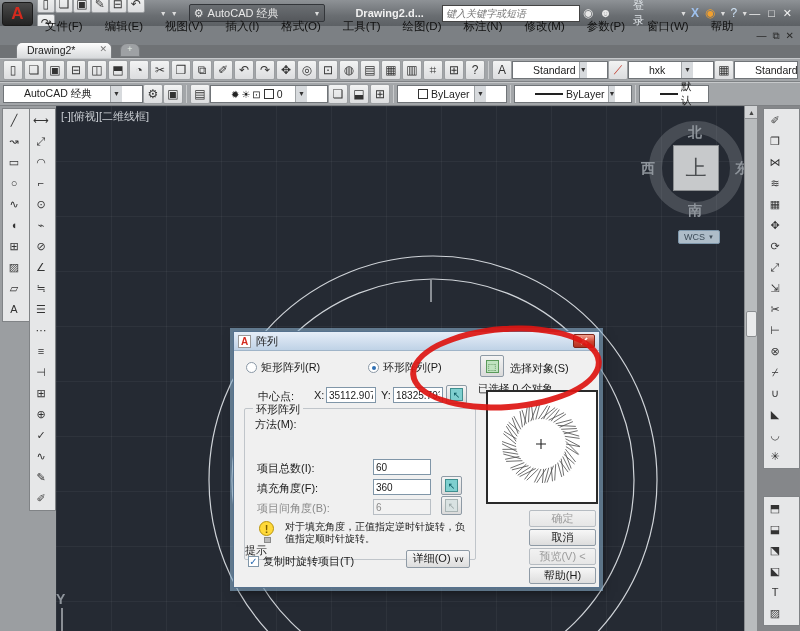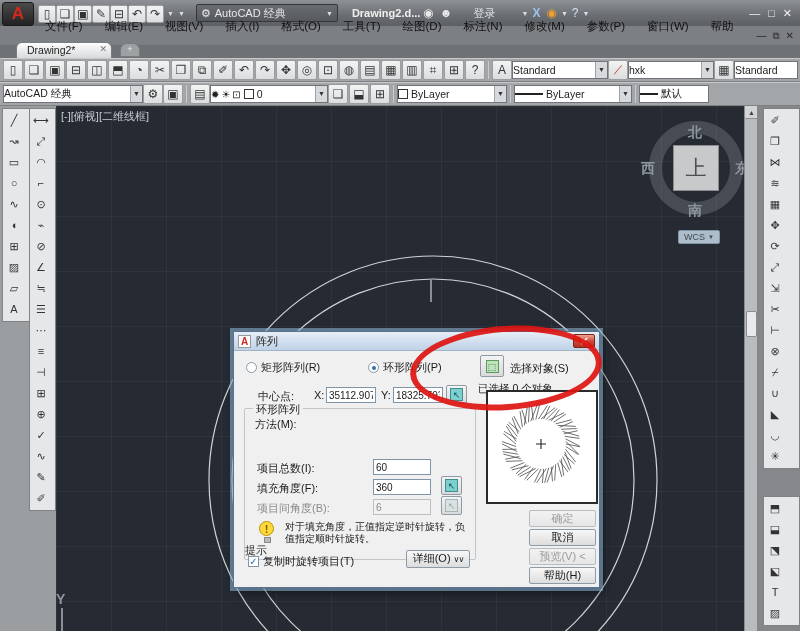--- a/index.html
+++ b/index.html
@@ -12,21 +12,21 @@
   .applogo { width:32px; height:24px; margin:1px 4px 0 2px; background:linear-gradient(#4a4a4a,#222);
     border:1px solid #1a1a1a; border-radius:3px; color:#d42a1e; font-weight:bold; font-size:17px;
     text-align:center; line-height:22px; }
   .qat { display:flex; align-items:center; gap:2px; }
   .qat .ic { width:18px; height:18px; font-size:12px; line-height:17px; }
   .caret { color:#ddd; font-size:7px; margin:0 1px; }
   .workspace-sel { margin-left:10px; width:142px; height:18px; background:linear-gradient(#6a6e72,#55585c);
     border:1px solid #33363a; border-radius:2px; color:#e8e8e8; font-size:11px; display:flex;
     align-items:center; padding:0 4px; gap:4px; }
   .workspace-sel .arrow { margin-left:auto; font-size:7px; color:#ddd; }
-  .doctitle { color:#f0f0f0; font-size:11px; margin-left:14px; font-weight:bold; }
+  .doctitle { color:#f0f0f0; font-size:11px; margin-left:30px; font-weight:bold; }
   .search { margin-left:18px; width:138px; height:17px; background:#fff; border:1px solid #444;
     font-size:10px; font-style:italic; color:#8a8a8a; padding:0 3px; }
   .tb-ic { color:#e8e8e8; font-size:12px; margin:0 3px; }
   .signin { color:#dfe4e8; font-size:11px; margin-left:18px; }
   .winbtns { margin-left:auto; display:flex; gap:8px; padding-right:8px; color:#f2f2f2; font-size:11px; }
 
   
   .menubar { position:absolute; left:0; top:26px; width:800px; height:19px; background:#7c8084;
     display:flex; align-items:center; padding-left:34px; }
   .menubar .mi { font-size:11.5px; color:#111; padding:0 11px; line-height:19px; }
@@ -44,21 +44,21 @@
   
   .tbrow { position:absolute; left:0; width:800px; background:#a3a6a9; display:flex; align-items:center;
     border-top:1px solid #c6c8ca; border-bottom:1px solid #7e8184; }
   .tbrow1 { top:58px; height:24px; }
   .tbrow2 { top:82px; height:24px; }
   .ic { display:inline-block; width:20px; height:20px; background:linear-gradient(#f2f3f3,#dcdddf);
     border:1px solid #9b9ea1; border-radius:2px; font-size:12px; line-height:18px; text-align:center;
     color:#333; flex:none; }
   .tb-sep { width:1px; height:18px; background:#7e8184; margin:0 3px; border-right:1px solid #c9cbcd; flex:none; }
   .dropfield { height:18px; background:#fff; border:1px solid #707478; font-size:10.5px; color:#222;
-    display:flex; align-items:center; padding:0 0; gap:3px; flex:none; }
+    display:flex; align-items:center; padding:0 20px; gap:3px; flex:none; }
   .dropfield .arrow { margin-left:auto; width:12px; text-align:center; background:#d7dadd; font-size:7px;
     color:#333; border-left:1px solid #9fa3a6; align-self:stretch; line-height:16px; }
   .chip { width:10px; height:10px; border:1px solid #333; background:#fff; flex:none; }
   .lw-line { width:28px; height:2px; background:#222; flex:none; }
 
   
   .leftdock { position:absolute; left:0; top:106px; width:56px; height:525px; background:#9b9ea1; }
   .vcol { position:absolute; top:2px; display:flex; flex-direction:column; gap:1px;
     background:#e6e7e8; border:1px solid #808386; padding:1px; }
   .vcol .ic { width:20px; height:20px; border:none; background:transparent; font-size:11px; }
@@ -154,20 +154,21 @@
       <span><span class="ic">▯</span><span class="ic">❏</span><span class="ic">▣</span><span class="ic">✎</span><span class="ic">⊟</span><span class="ic">↶</span><span class="ic">↷</span></span>
       <span class="caret">▼</span>
       <span class="caret">▼</span>
     </div>
     <div class="workspace-sel">
       <span>⚙</span>
       <span>AutoCAD 经典</span>
       <span class="arrow">▼</span>
     </div>
     <span class="doctitle">Drawing2.d...</span>
+    <input class="search" placeholder="键入关键字或短语" style="">
     <span class="tb-ic">◉</span>
     <span class="tb-ic">☻</span>
     <span class="signin">登录</span>
     <span class="caret" style="margin-left:26px">▼</span>
     <span class="tb-ic" style="color:#9fc2ef;font-weight:bold">X</span>
     <span class="tb-ic" style="color:#f0a030">◉</span>
     <span class="caret">▼</span>
     <span class="tb-ic" style="color:#cfe2f5">?</span>
     <span class="caret">▼</span>
     <div class="winbtns">

